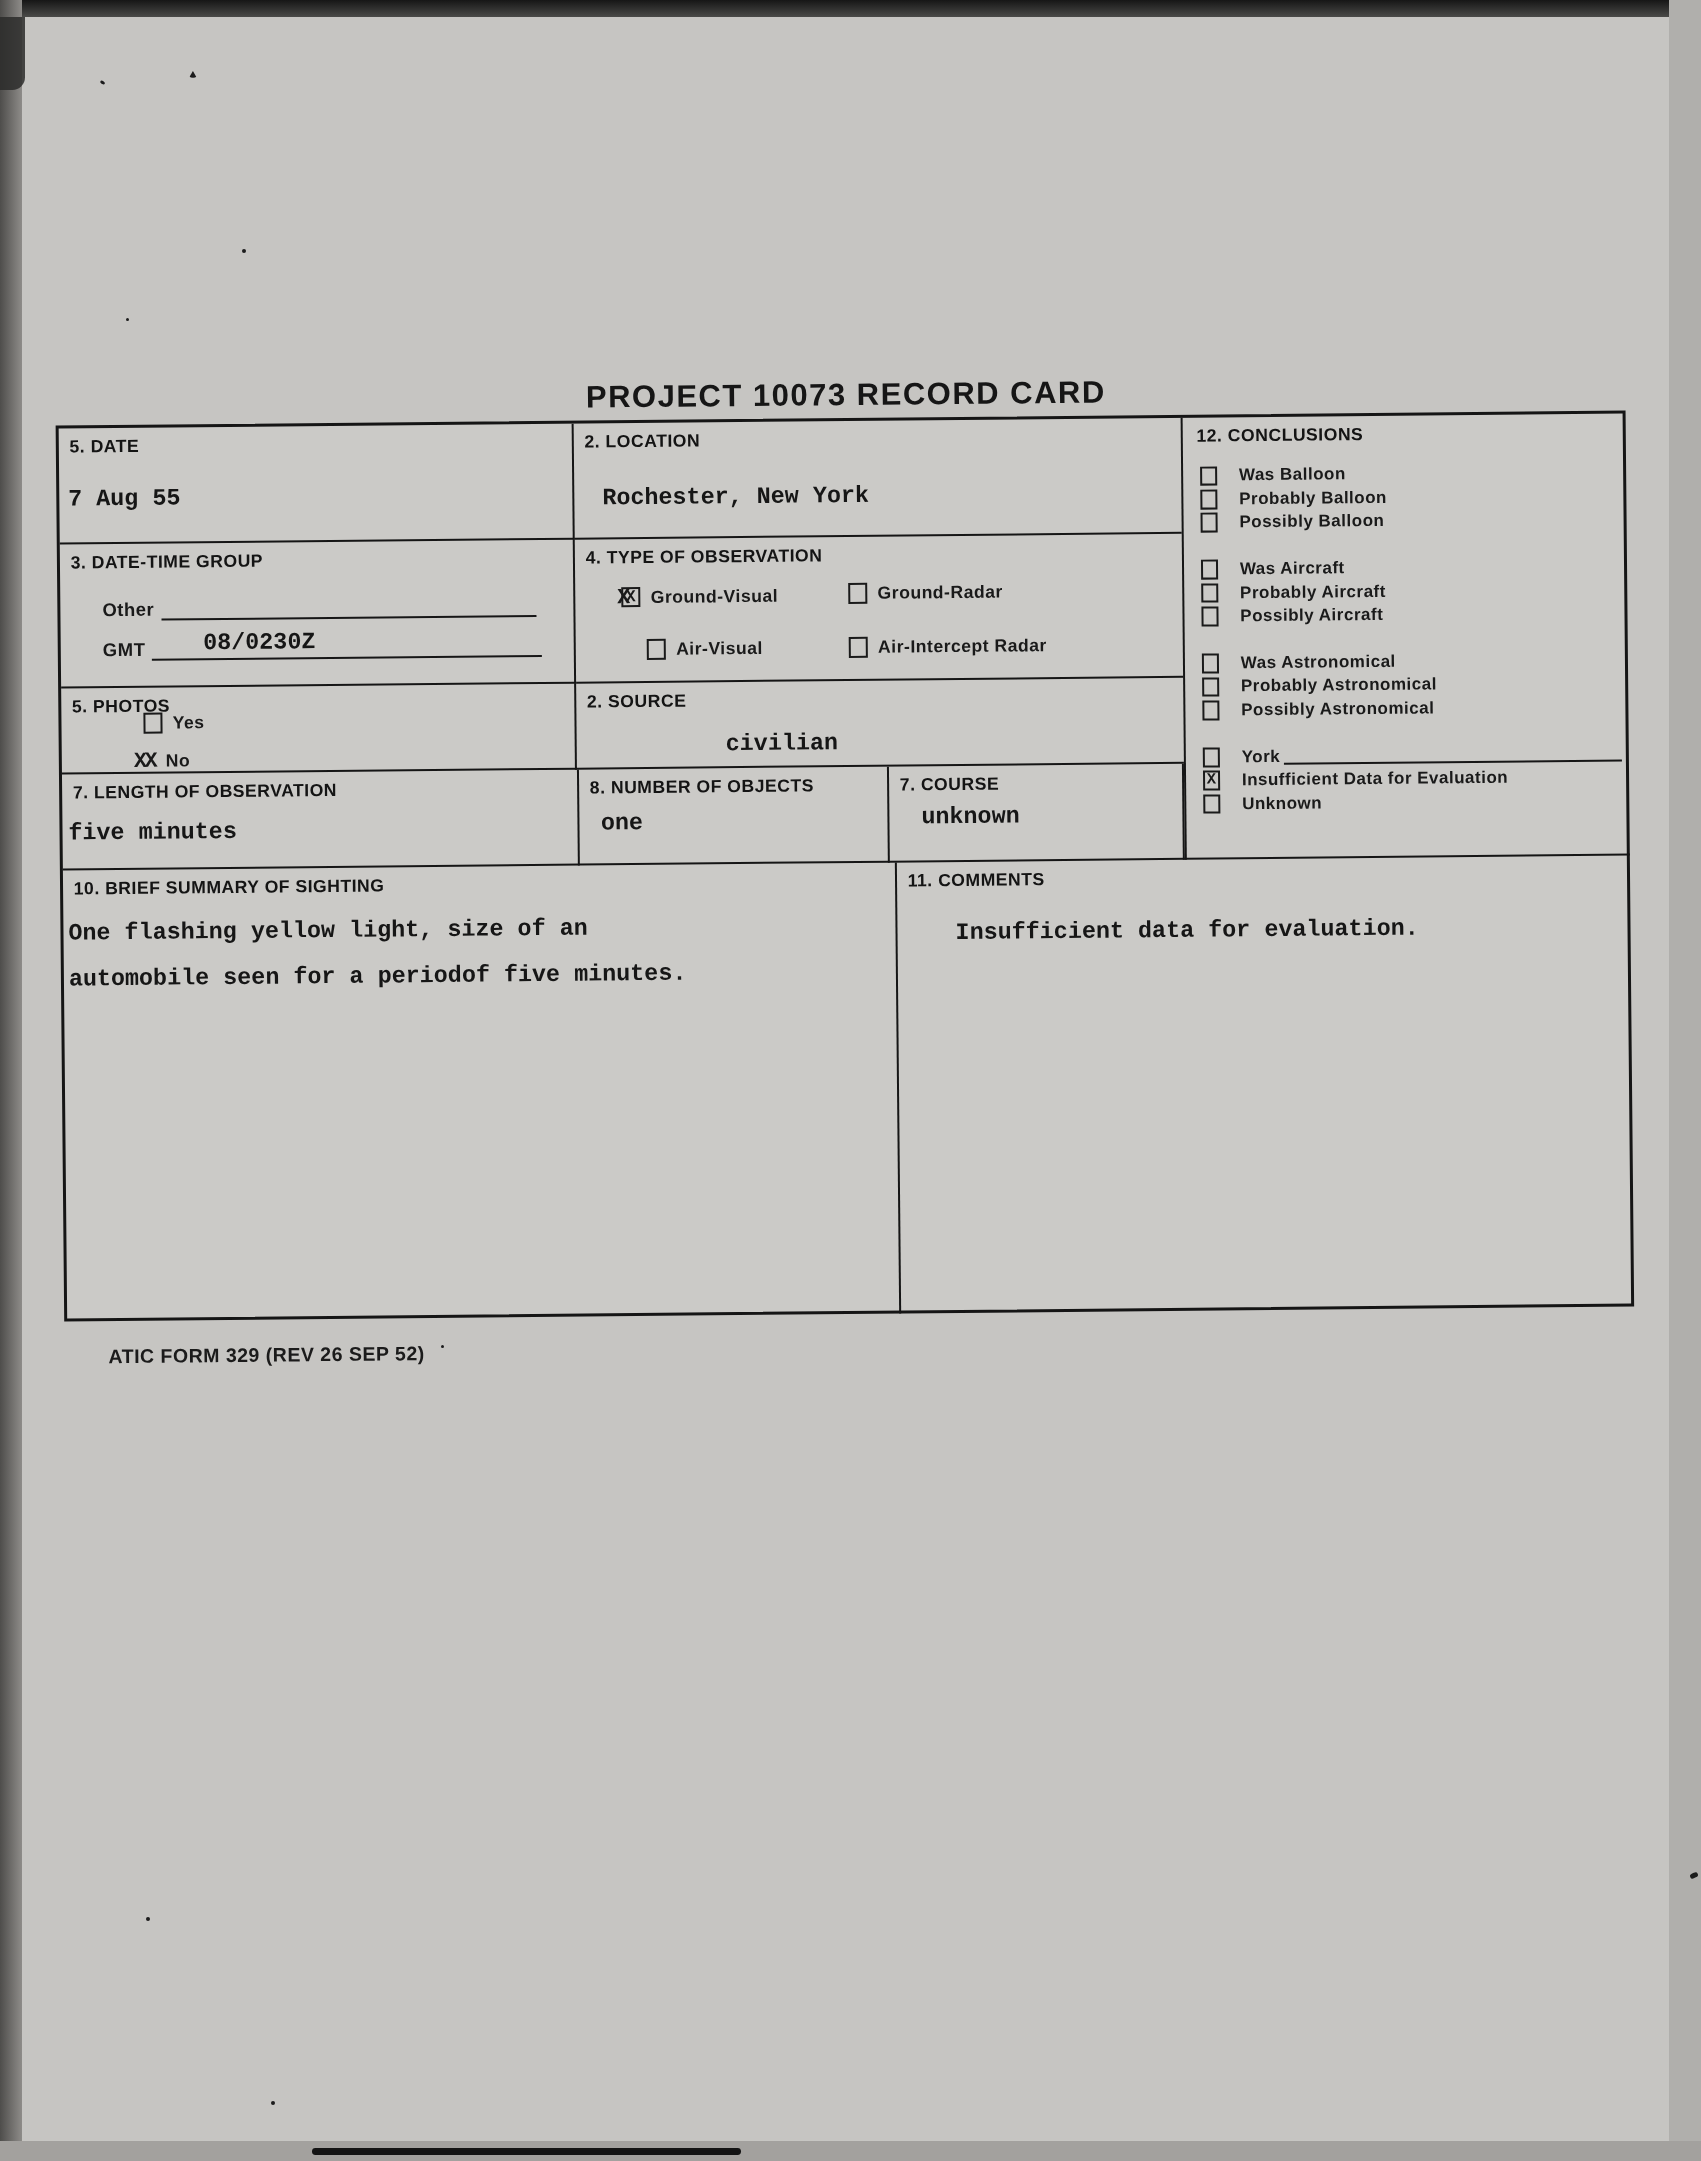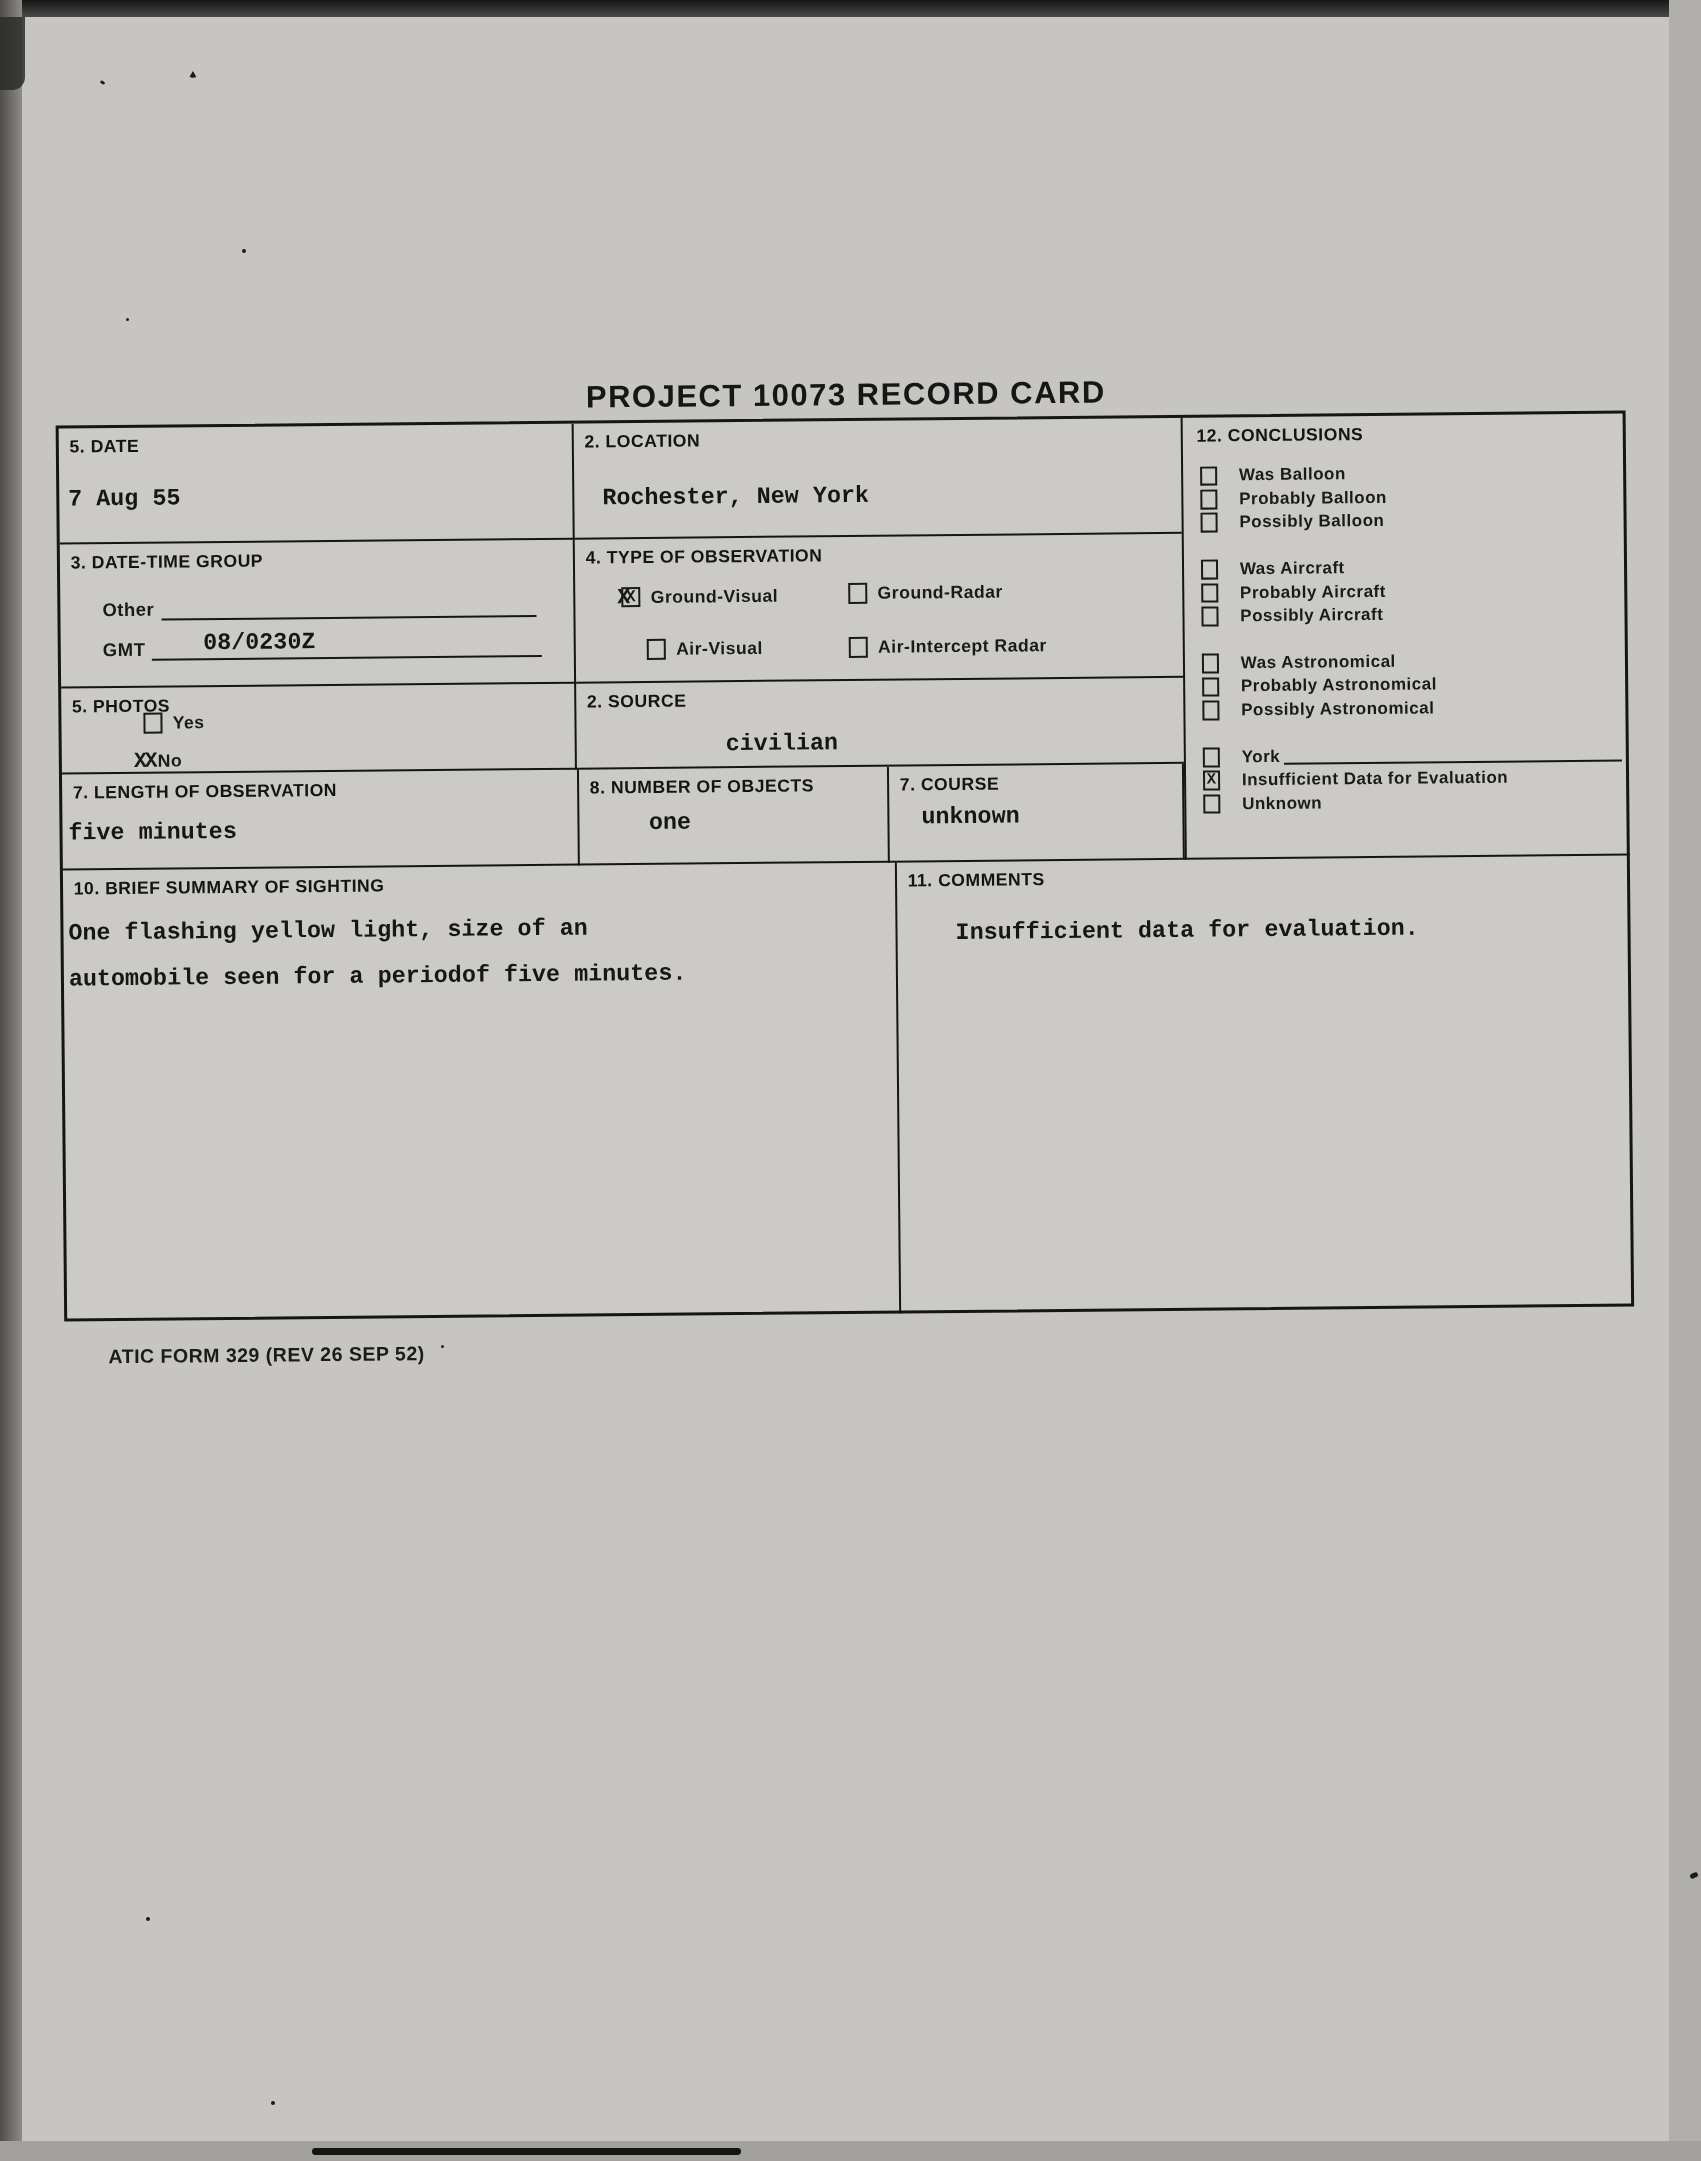--- a/index.html
+++ b/index.html
@@ -75,21 +75,21 @@
   
   .opt{position:absolute;display:flex;align-items:center;}
   .cb{
     flex:none;width:14.6px;height:16.6px;border:2.4px solid #1a1a1a;margin-right:10.7px;
     font-family:"Liberation Mono","DejaVu Sans Mono",monospace;font-weight:bold;
     font-size:16.6px;line-height:15.6px;text-align:center;color:#1a1a1a;
   }
   .olabel{font-size:17.6px;font-weight:bold;letter-spacing:0.5px;white-space:nowrap;}
   .mark{
     font-family:"Liberation Mono","DejaVu Sans Mono",monospace;font-weight:bold;
-    font-size:21.5px;margin-right:2px;letter-spacing:-2px;
+    font-size:21.5px;margin-right:10px;letter-spacing:-2px;
   }
   .mark.overlap{margin-right:-6.8px;position:relative;z-index:2;}
 
   
   .dtg-row{position:absolute;left:42px;display:flex;align-items:flex-end;}
   .dtg-row .dlabel{font-size:18.5px;font-weight:bold;letter-spacing:0.5px;margin-right:6.8px;}
   .wline{flex:1;border-bottom:2.9px solid #161616;height:21.5px;position:relative;}
   .wline .typed{position:absolute;left:51px;bottom:2px;}
 
   
@@ -189,21 +189,21 @@
       <div class="typed" style="position:absolute;left:149px;top:49px;">civilian</div>
     </div>
 
     <div class="cell c-length br bb">
       <div class="flabel">7. LENGTH OF OBSERVATION</div>
       <div class="typed" style="position:absolute;left:5.9px;top:46px;">five minutes</div>
     </div>
 
     <div class="cell c-number br bb">
       <div class="flabel">8. NUMBER OF OBJECTS</div>
-      <div class="typed" style="position:absolute;left:21.5px;top:41px;margin-left:48px;">one</div>
+      <div class="typed" style="position:absolute;left:21.5px;top:41px;">one</div>
     </div>
 
     <div class="cell c-course br bb">
       <div class="flabel">7. COURSE</div>
       <div class="typed" style="position:absolute;left:32px;top:38px;">unknown</div>
     </div>
 
     <div class="cell c-conclusions bb">
       <div class="flabel" style="left:13.7px;">12. CONCLUSIONS</div>
       <div class="conc-list">

